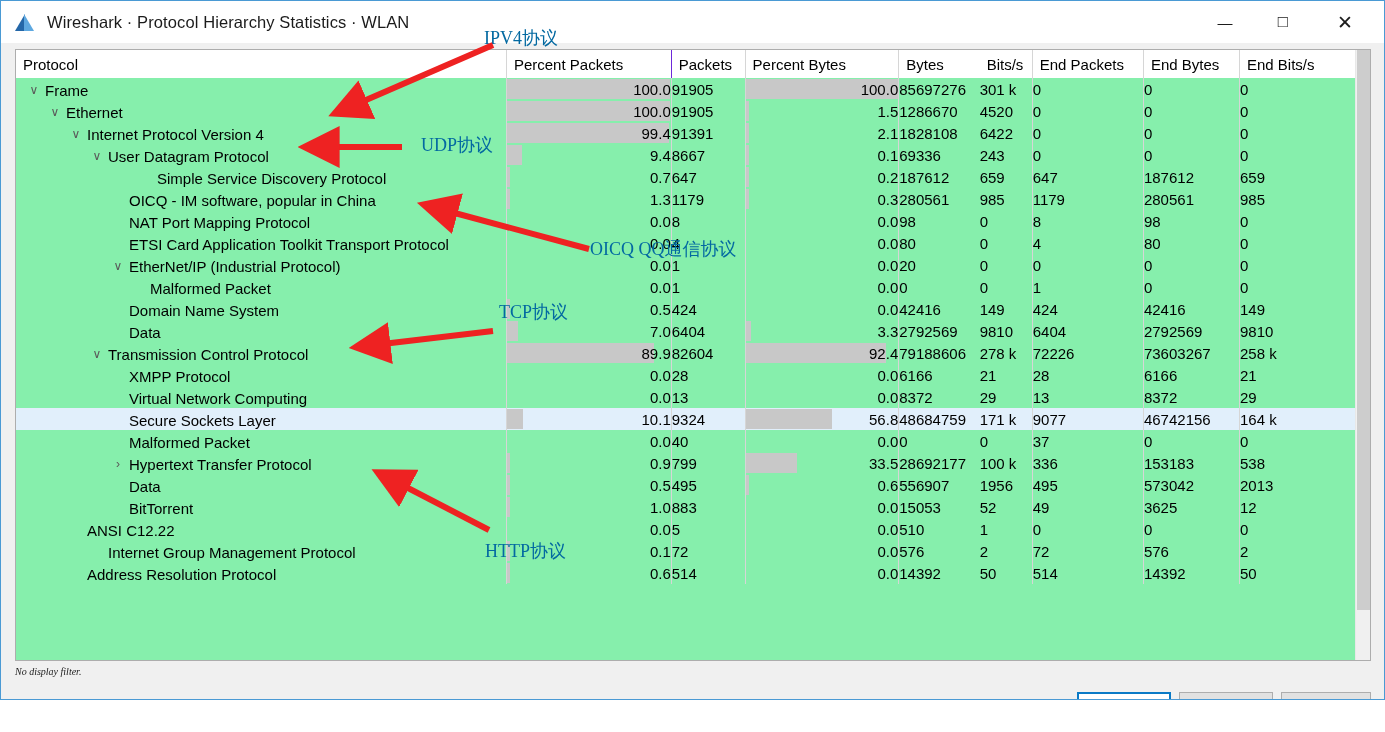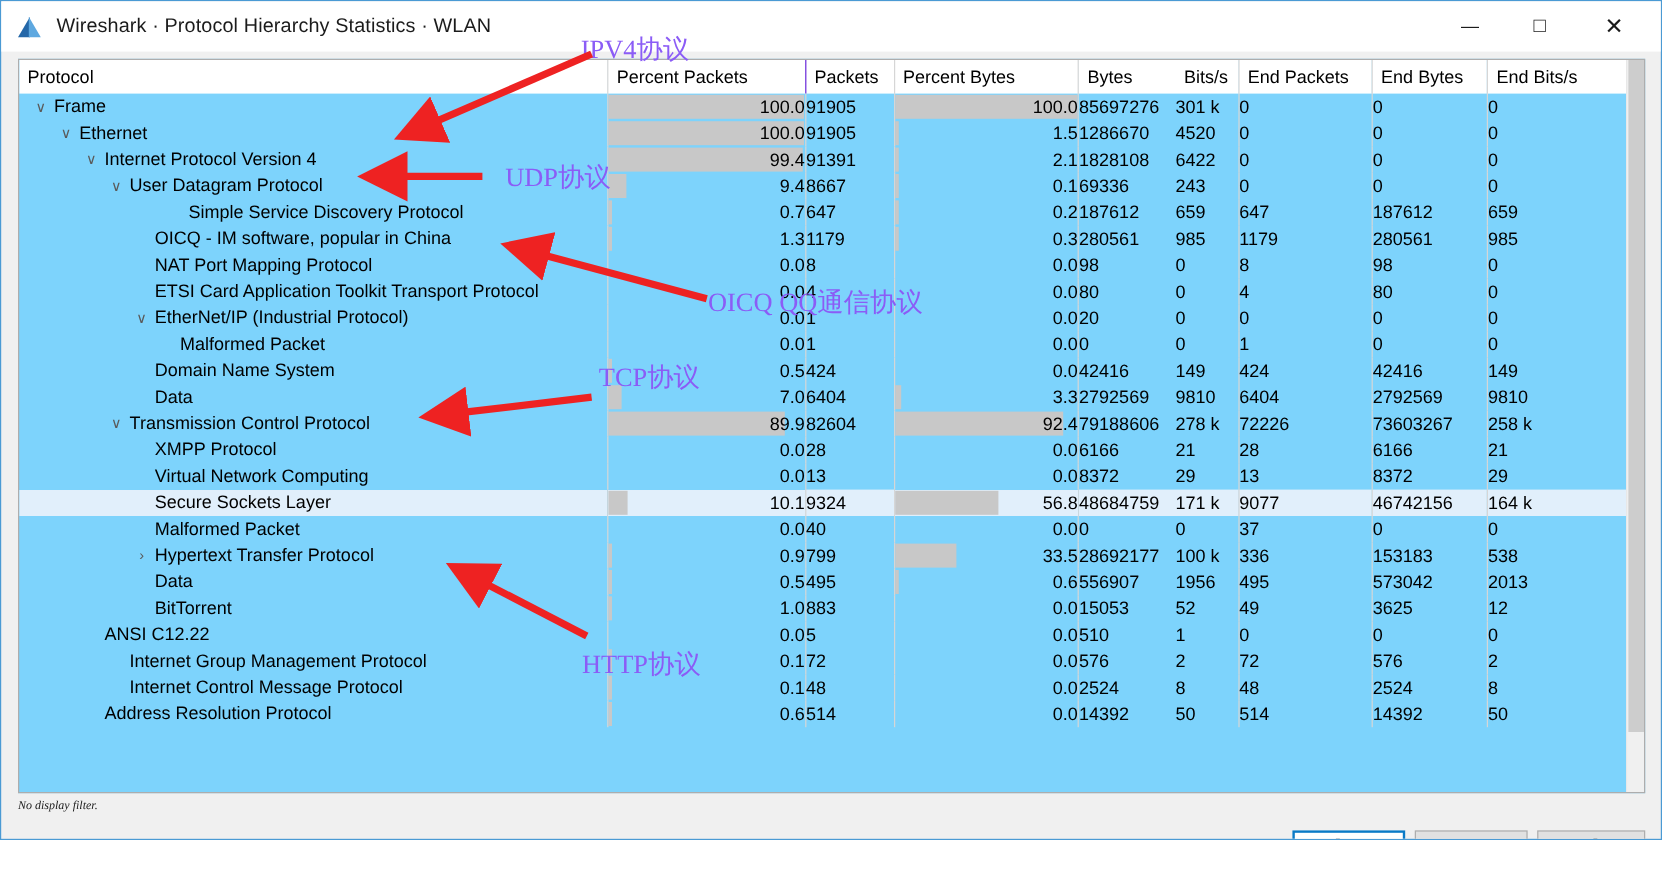--- a/index.html
+++ b/index.html
@@ -54,21 +54,21 @@
     color: #1b1b1b;
   }
   #btn-min  { right: 136px; }
   #btn-max  { right: 78px; }
   #btn-close{ right: 16px; }
 
   
   #content {
     position: absolute; left: 14px; top: 48px;
     width: 1356px; height: 612px;
-    background: #7dd3fc;
+    background: #86efac;
     border: 1px solid #adadad;
     overflow: hidden;
   }
 
   
   #combo-chevron {
     position: absolute; left: 243px; top: 1px;
     width: 22px; height: 12px;
     color: #6d6d6d; font-size: 11px; text-align: center;
     line-height: 12px;
@@ -199,23 +199,23 @@
     font-size: 15px;
     color: #9fbcd6;
     opacity: 0.72;
     white-space: nowrap;
     pointer-events: none;
   }
 
   
   .anno {
     position: absolute;
-    color: #8b5cf6;
+    color: #0369a1;
     font-family: "Liberation Serif", serif;
-    font-size: 22px;
+    font-size: 18px;
     white-space: nowrap;
     pointer-events: none;
   }
   #anno-ipv4 { left: 483px; top: 25px; }
   #anno-udp  { left: 420px; top: 132px; }
   #anno-oicq { left: 589px; top: 236px; }
   #anno-tcp  { left: 498px; top: 299px; }
   #anno-http { left: 484px; top: 538px; }
   #arrow-layer {
     position: absolute; left: 0; top: 0;
@@ -504,31 +504,20 @@
             <td class="pct"><div class="bar" style="width: 3px;"></div><span class="pv">0.1</span></td>
             <td class="num">72</td>
             <td class="pct"><span class="pv">0.0</span></td>
             <td class="num">576</td>
             <td class="num nb">2</td>
             <td class="num">72</td>
             <td class="num">576</td>
             <td class="num">2</td>
           </tr>
           <tr>
-            <td class="proto" style="padding-left: 70px;"><span class="tw none"></span><span class="pname">Internet Control Message Protocol</span></td>
-            <td class="pct"><div class="bar" style="width: 3px;"></div><span class="pv">0.1</span></td>
-            <td class="num">48</td>
-            <td class="pct"><span class="pv">0.0</span></td>
-            <td class="num">2524</td>
-            <td class="num nb">8</td>
-            <td class="num">48</td>
-            <td class="num">2524</td>
-            <td class="num">8</td>
-          </tr>
-          <tr>
             <td class="proto" style="padding-left: 49px;"><span class="tw none"></span><span class="pname">Address Resolution Protocol</span></td>
             <td class="pct"><div class="bar" style="width: 3px;"></div><span class="pv">0.6</span></td>
             <td class="num">514</td>
             <td class="pct"><span class="pv">0.0</span></td>
             <td class="num">14392</td>
             <td class="num nb">50</td>
             <td class="num">514</td>
             <td class="num">14392</td>
             <td class="num">50</td>
           </tr>

